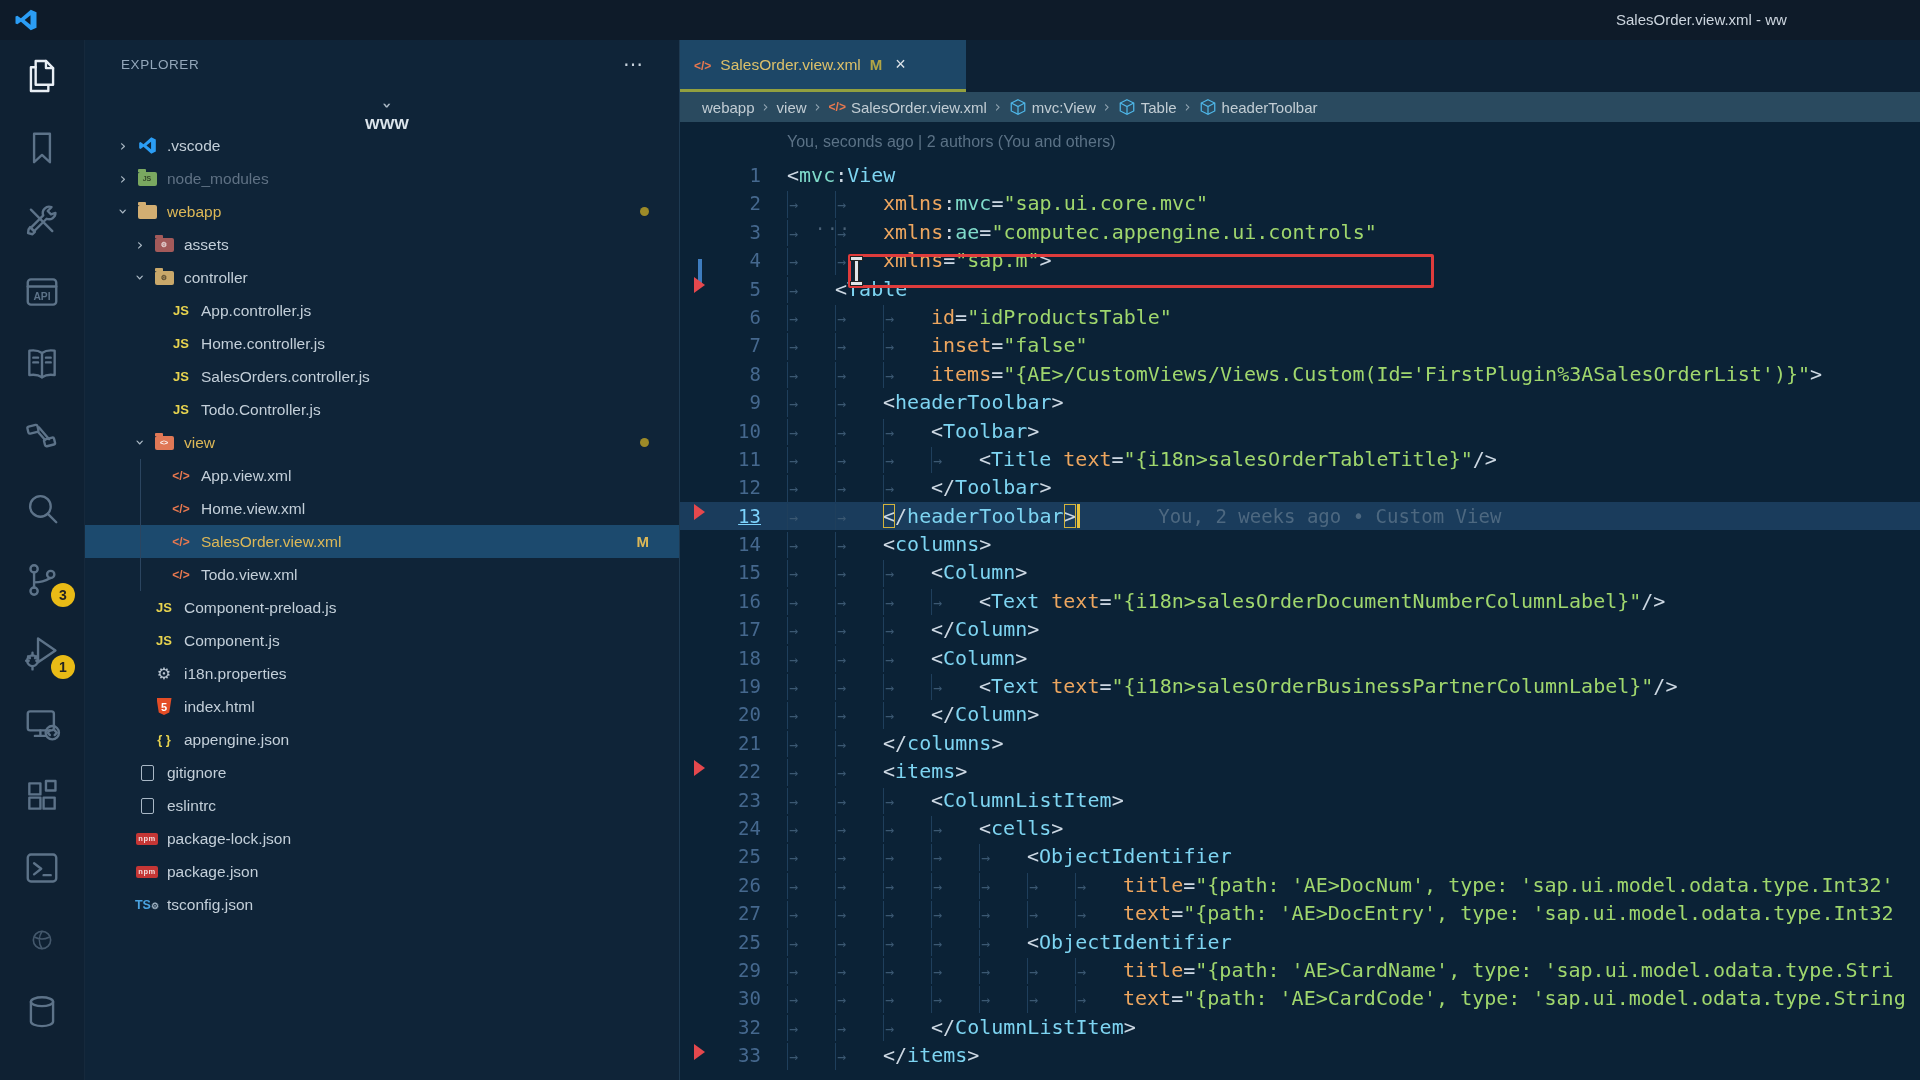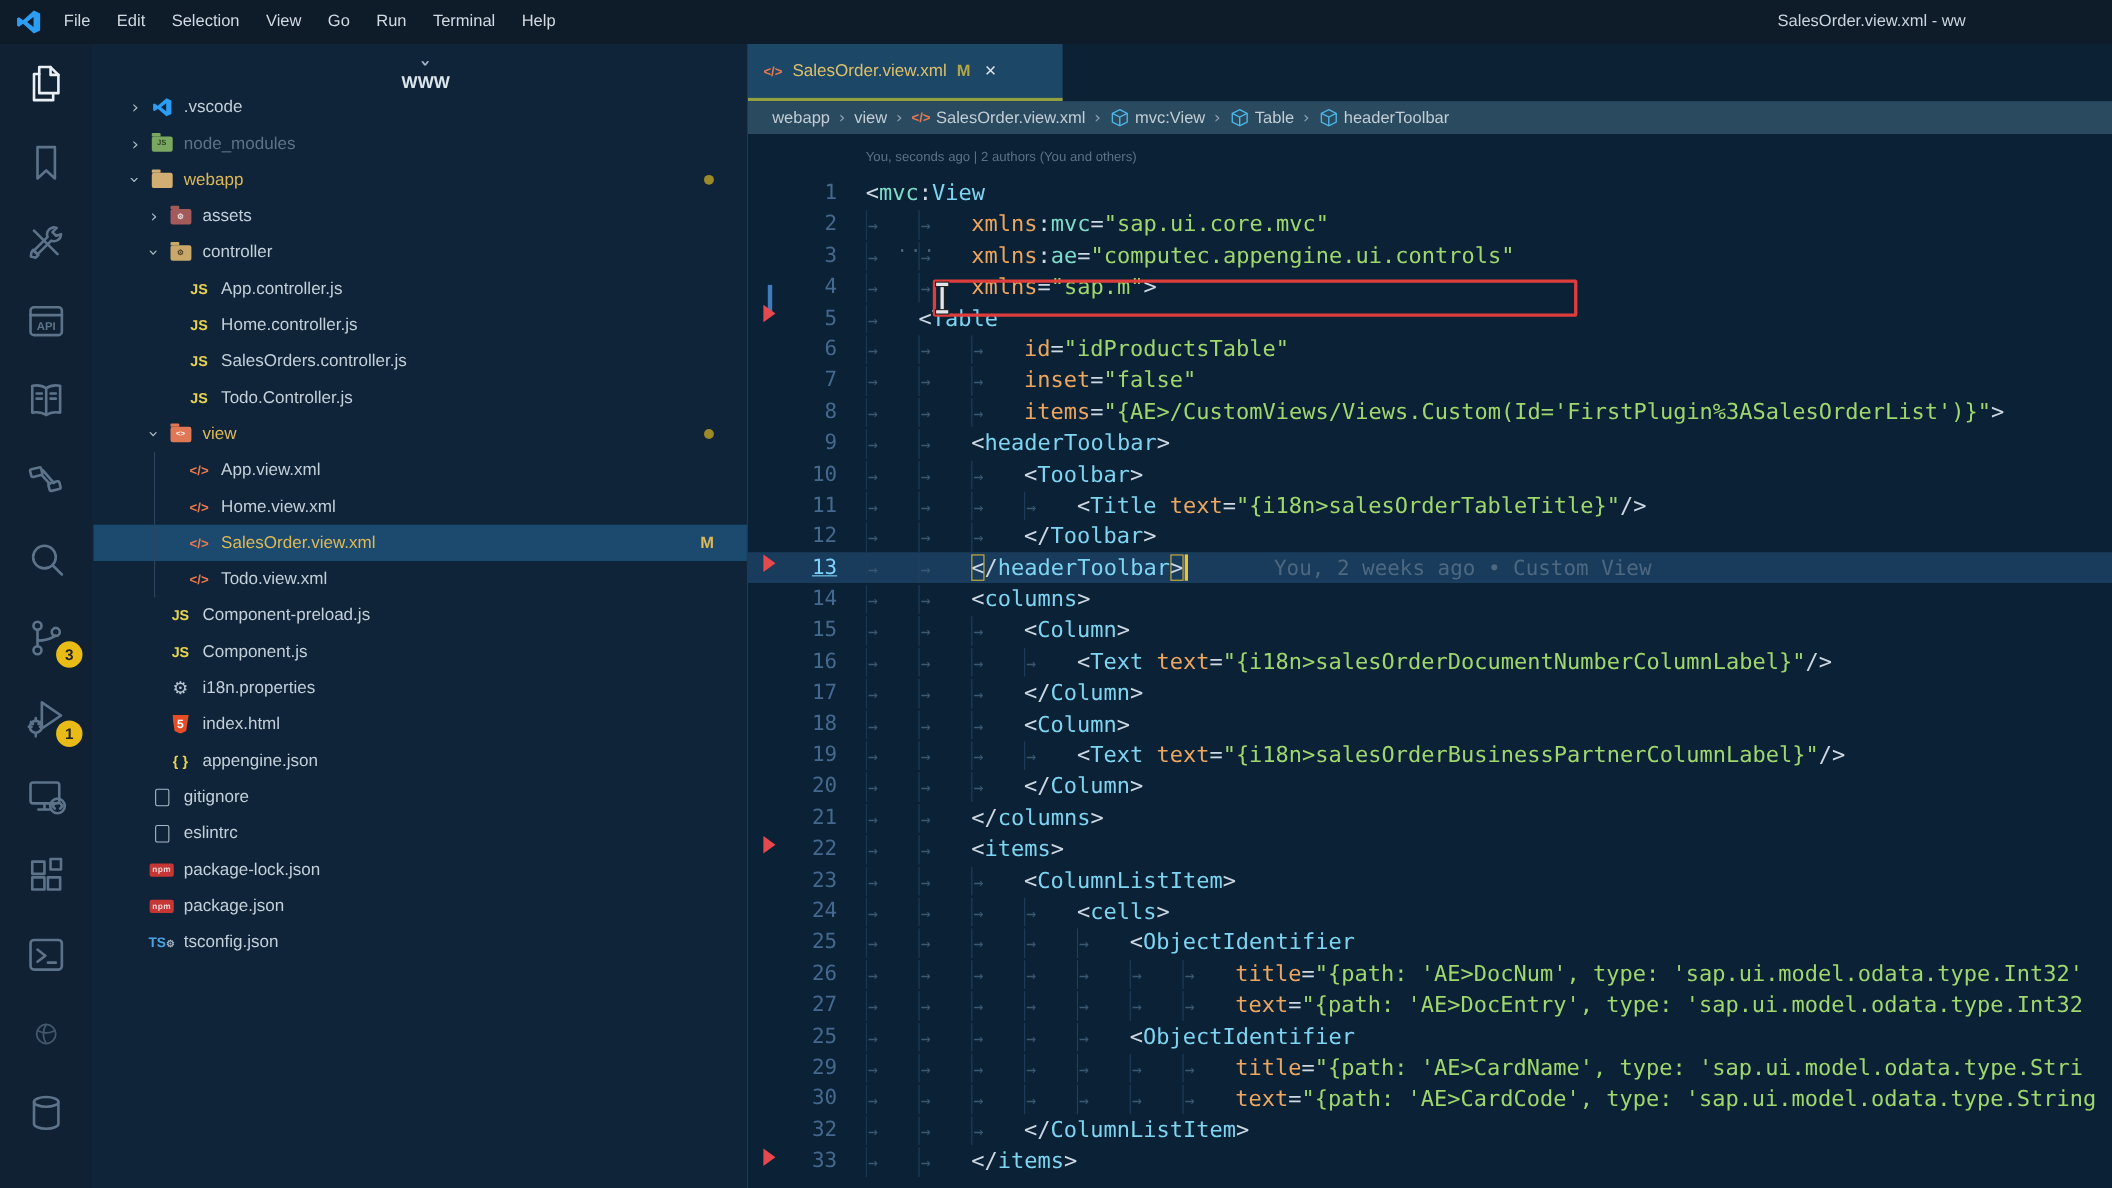--- a/index.html
+++ b/index.html
@@ -75,21 +75,21 @@
   .tab-x { color:#dde4ea; font-size:18px; margin-left:4px; cursor:pointer; }
 
   .breadcrumbs { height:30px; background:#2a4a5f; display:flex; align-items:center; padding-left:22px;
                  font-size:15px; color:#c2cdd4; flex-shrink:0; }
   .bc-item { display:flex; align-items:center; gap:5px; cursor:pointer; }
   .bc-sep { margin:0 8px; color:#8ea2b0; font-family:"DejaVu Sans", sans-serif; }
 
   .codearea { flex:1; position:relative; overflow:hidden; background:#0b2236;
               font-family:"DejaVu Sans Mono", monospace; }
   .annotation { height:39px; display:flex; align-items:center; padding-left:107px;
-                color:#5b7286; font-size:12px; font-family:"Liberation Sans", sans-serif; }
+                color:#5b7286; font-size:16px; font-family:"Liberation Sans", sans-serif; }
   .lines { position:relative; }
   .cl { display:flex; height:28.4px; line-height:28.4px; font-size:20px; white-space:nowrap; }
   .cl.current { background:#1a3c5c; }
   .gut { width:107px; flex-shrink:0; text-align:right; padding-right:26px; color:#45688e; font-size:19px; }
   .cl.current .gut { color:#7dd3fc;text-decoration:underline; }
   .txt { flex:1; white-space:pre; overflow:hidden; }
   .tb { display:inline-block; width:48px; color:#3b5872; border-left:1px solid #1f3f5c;
         font-size:15px; padding-left:1px; }
   .tk-p { color:#cdd8e3; }
   .tk-ns { color:#7fdbca; }
@@ -114,30 +114,20 @@
 </head>
 <body>
 
 <div class="window">
   <div class="titlebar">
     <span class="vslogo">
       <svg viewBox="0 0 16 16">
           <path fill="#2b9df4" d="M11.2 1.1 4.6 6.9 2.2 5.1 1 5.7v4.6l1.2.6 2.4-1.8 6.6 5.8 3.8-1.8V2.9zM11 4.9v6.2L7.1 8z"></path>
         </svg>
     </span>
-    <div class="menubar">
-        <div class="menu-item">File</div>
-        <div class="menu-item">Edit</div>
-        <div class="menu-item">Selection</div>
-        <div class="menu-item">View</div>
-        <div class="menu-item">Go</div>
-        <div class="menu-item">Run</div>
-        <div class="menu-item">Terminal</div>
-        <div class="menu-item">Help</div>
-      </div>
     <span class="window-title">SalesOrder.view.xml - ww</span>
   </div>
 
   <div class="main">
     <div class="activitybar">
         <div class="act-item active">
           <svg viewBox="0 0 24 24" fill="none" stroke="currentColor" stroke-width="1.5" stroke-linecap="round" stroke-linejoin="round">
             <path d="M8 2.5h6.5L19 7v10.5H8z"></path>
             <path d="M14.5 2.5V7H19"></path>
             <path d="M8 6.5H5v15h11v-3"></path>
@@ -229,20 +219,24 @@
         <div class="act-item">
           <svg viewBox="0 0 24 24" fill="none" stroke="currentColor" stroke-width="1.5" stroke-linecap="round" stroke-linejoin="round">
             <ellipse cx="12" cy="5.5" rx="7" ry="2.8"></ellipse>
             <path d="M5 5.5V18c0 1.6 3.1 2.9 7 2.9s7-1.3 7-2.9V5.5"></path>
           </svg>
         </div>
         <div class="act-item dim"></div>
       </div>
 
     <div class="sidebar">
+      <div class="sb-header">
+        <span class="sb-title">EXPLORER</span>
+        <span class="sb-more">⋯</span>
+      </div>
       <div class="tree">
           <div class="trow root" style="padding-left: 10px;">
             <span class="chevslot">
               <span class="chev down">›</span>
             </span>
             <span class="tlabel">WWW</span>
           </div>
           <div class="trow" style="padding-left: 27px;">
             <span class="chevslot">
               <span class="chev right">›</span>

